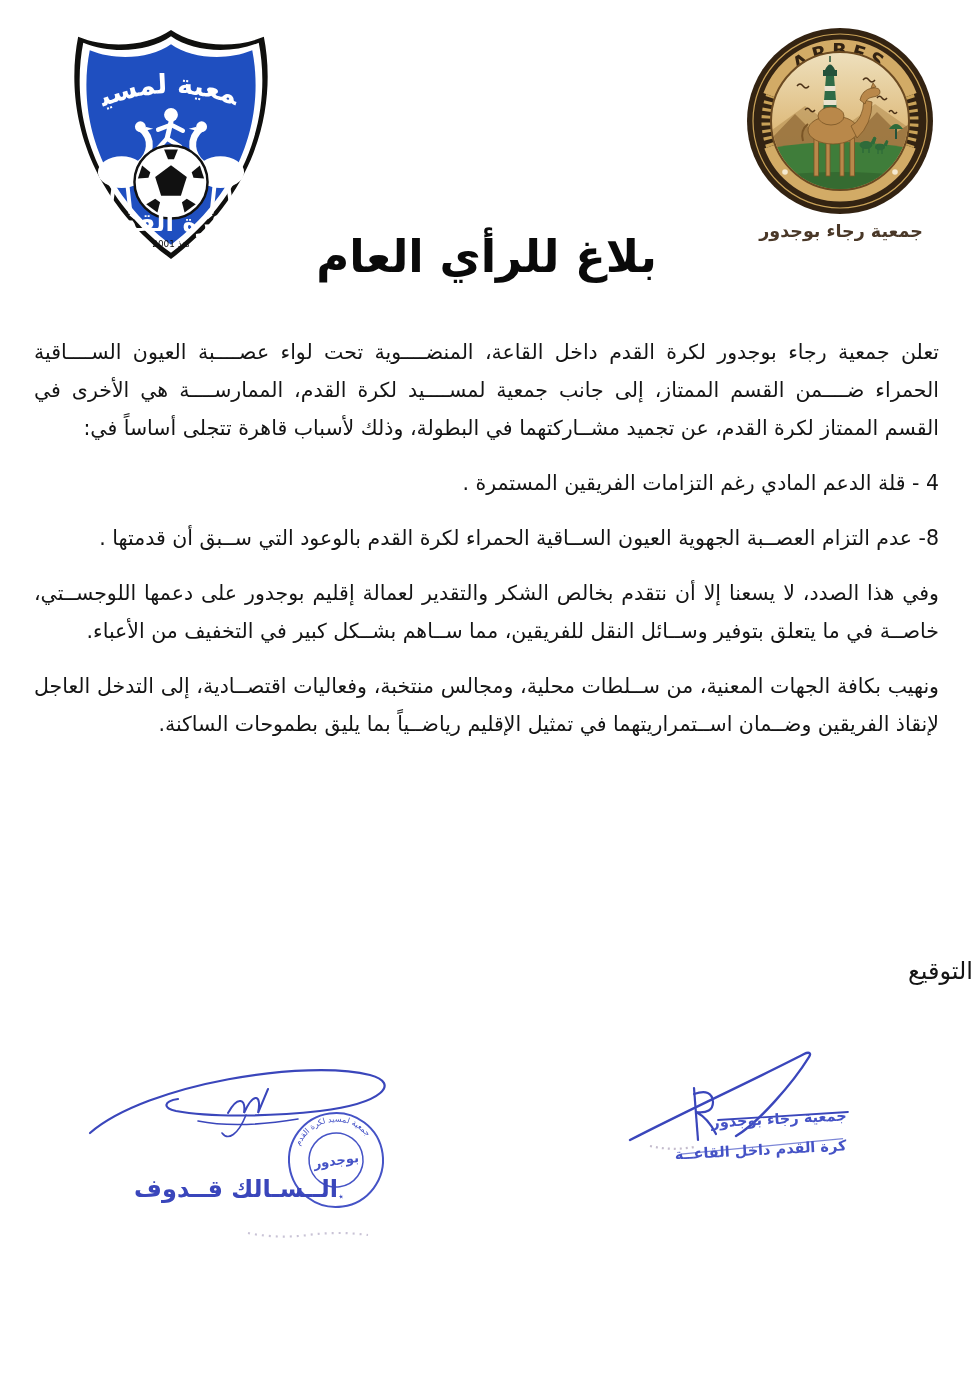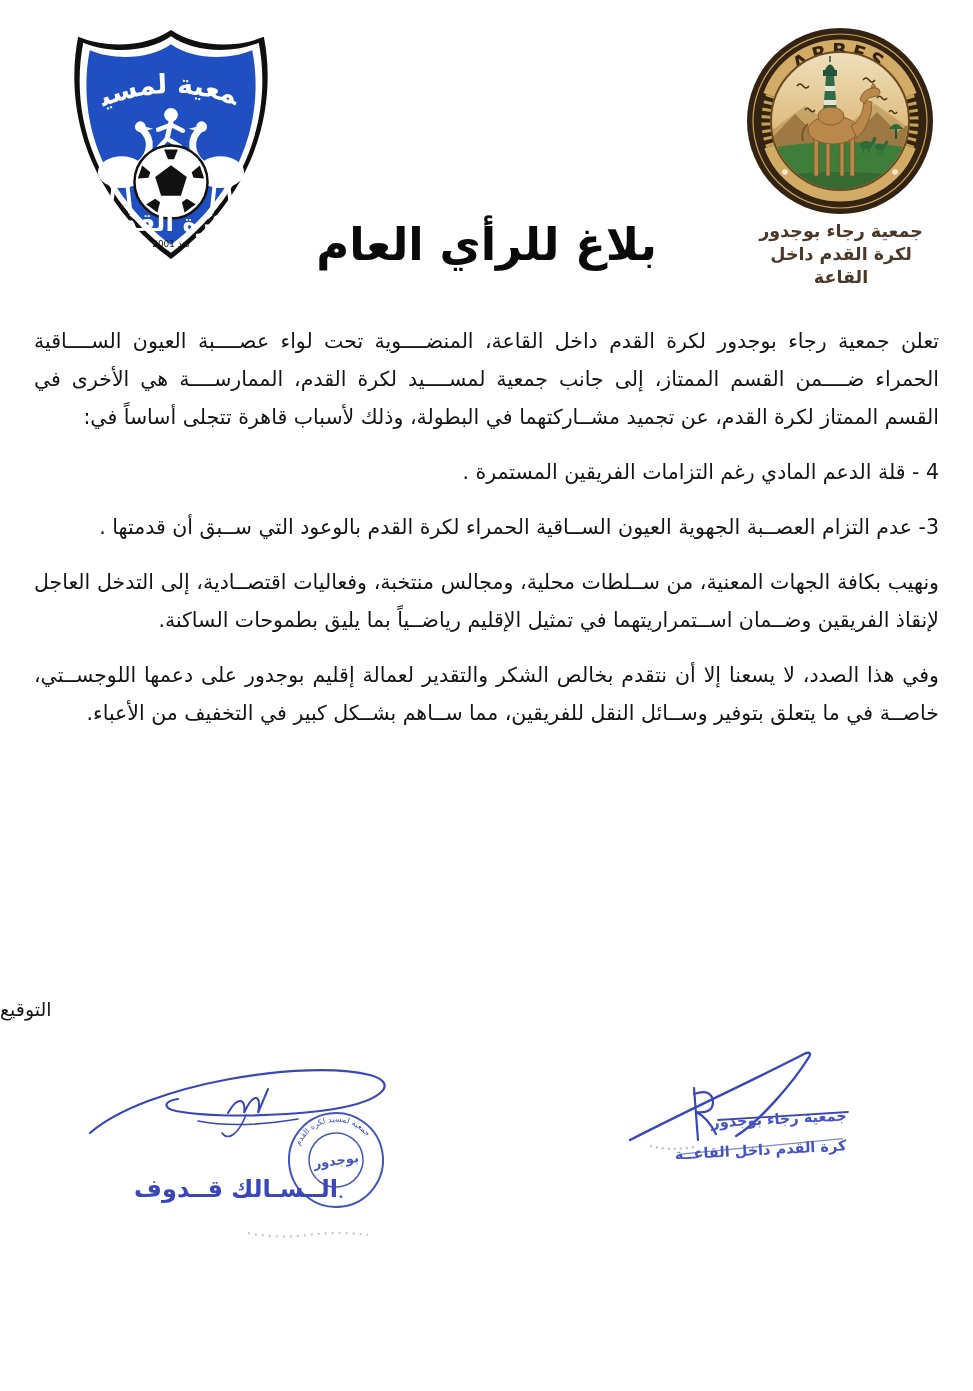--- a/index.html
+++ b/index.html
@@ -9,34 +9,34 @@
     font-family:"DejaVu Sans", sans-serif; color:#141414;
   }
   svg { display:block; font-family:"DejaVu Sans", sans-serif; }
 
   
   .logo-shield { position:absolute; top:24px; left:62px; width:218px; height:242px; }
   .logo-round  { position:absolute; top:26px; right:36px; width:192px; text-align:center; }
   .logo-round .cap { margin-top:4px; font-weight:bold; color:#4a3828;
                      font-size:17.5px; line-height:23px; direction:rtl; }
   .doc-title {
-    position:absolute; top:188px; left:0; width:100%;
+    position:absolute; top:200px; left:0; width:100%;
     text-align:center; font-size:45px; font-weight:bold; color:#0a0a0a; direction:rtl;
   }
 
   
   .statement {
-    position:absolute; top:322px; left:34px; width:905px; height:660px;
+    position:absolute; top:333px; left:34px; width:905px; height:660px;
     direction:rtl; text-align:justify; text-align-last:right;
     font-size:20.5px; line-height:38px; overflow:hidden;
   }
   .statement p { margin:0 0 17px 0; }
   .sig-label {
-    position:absolute; top:998px; left:0; width:100%;
-    text-align:left; direction:rtl; font-size:19px;
+    position:absolute; top:957px; left:0; width:100%;
+    text-align:right; direction:rtl; font-size:24px;
   }
 
   
   .sig-left  { position:absolute; top:1055px; left:78px;  width:352px; height:195px; }
   .sig-right { position:absolute; top:1048px; left:608px; width:332px; height:160px; }
 </style>
 </head>
 <body>
 
 <div class="page">
@@ -182,32 +182,31 @@
           <ellipse cx="135" cy="121" rx="4.5" ry="2.8"></ellipse>
           <path d="M139,119 l2.4,-4.5 l1.6,0.8 l-1.6,4.5 z"></path>
           <path d="M133,124 l0,4 M137,124 l0,4" stroke-width="1.2"></path>
           <rect x="150" y="102" width="2" height="11" fill="#24523a" stroke="none"></rect>
           <path d="M144,103 q7,-10 14,0 z" stroke="none"></path>
         </g>
       </g>
     </svg>
     <div class="cap">
       <div>جمعية رجاء بوجدور</div>
-      <div>لكرة القدم داخل القاعة</div>
     </div>
   </div>
 
   <h1 class="doc-title">بلاغ للرأي العام</h1>
 
   <main class="statement">
     <p>تعلن جمعية رجاء بوجدور لكرة القدم داخل القاعة، المنضــــوية تحت لواء عصــــبة العيون الســــاقية الحمراء ضــــمن القسم الممتاز، إلى جانب جمعية لمســــيد لكرة القدم، الممارســــة هي الأخرى في القسم الممتاز لكرة القدم، عن تجميد مشــاركتهما في البطولة، وذلك لأسباب قاهرة تتجلى أساساً في:</p>
     <p>4 - قلة الدعم المادي رغم التزامات الفريقين المستمرة .</p>
-    <p>3- عدم التزام العصــبة الجهوية العيون الســاقية الحمراء لكرة القدم بالوعود التي ســبق أن قدمتها .</p>
+    <p>8- عدم التزام العصــبة الجهوية العيون الســاقية الحمراء لكرة القدم بالوعود التي ســبق أن قدمتها .</p>
+    <p>وفي هذا الصدد، لا يسعنا إلا أن نتقدم بخالص الشكر والتقدير لعمالة إقليم بوجدور على دعمها اللوجســتي، خاصــة في ما يتعلق بتوفير وســائل النقل للفريقين، مما ســاهم بشــكل كبير في التخفيف من الأعباء.</p>
     <p>ونهيب بكافة الجهات المعنية، من ســلطات محلية، ومجالس منتخبة، وفعاليات اقتصــادية، إلى التدخل العاجل لإنقاذ الفريقين وضــمان اســتمراريتهما في تمثيل الإقليم رياضــياً بما يليق بطموحات الساكنة.</p>
-    <p>وفي هذا الصدد، لا يسعنا إلا أن نتقدم بخالص الشكر والتقدير لعمالة إقليم بوجدور على دعمها اللوجســتي، خاصــة في ما يتعلق بتوفير وســائل النقل للفريقين، مما ســاهم بشــكل كبير في التخفيف من الأعباء.</p>
   </main>
 
   <div class="sig-label">التوقيع</div>
 
   <div class="sig-left">
     <svg viewBox="0 0 352 195" width="352" height="195">
       <g stroke="#3a46bb" fill="none" stroke-linecap="round">
         <path d="M12,78 C70,28 230,4 292,20 C322,28 306,48 242,56 C186,62 130,62 98,56 C84,53 86,46 100,44" stroke-width="2.2"></path>
         <path d="M150,58 C160,40 168,44 166,58 C176,36 184,40 180,58 L190,34" stroke-width="2"></path>
         <path d="M120,66 Q160,74 220,64" stroke-width="1.6"></path>

